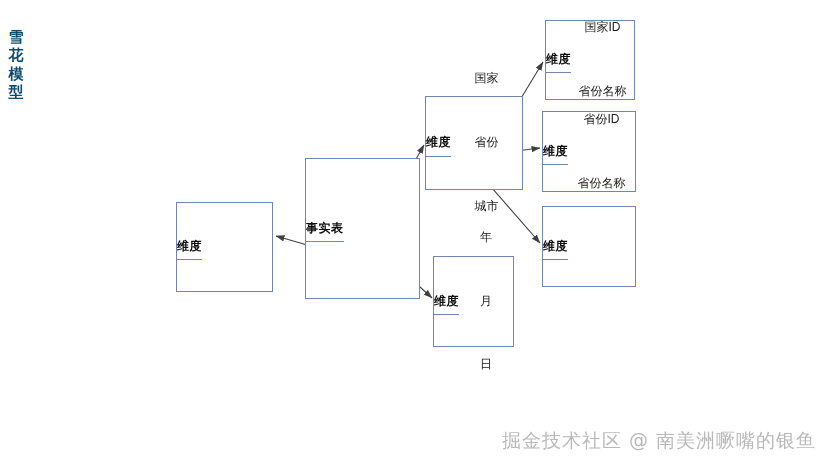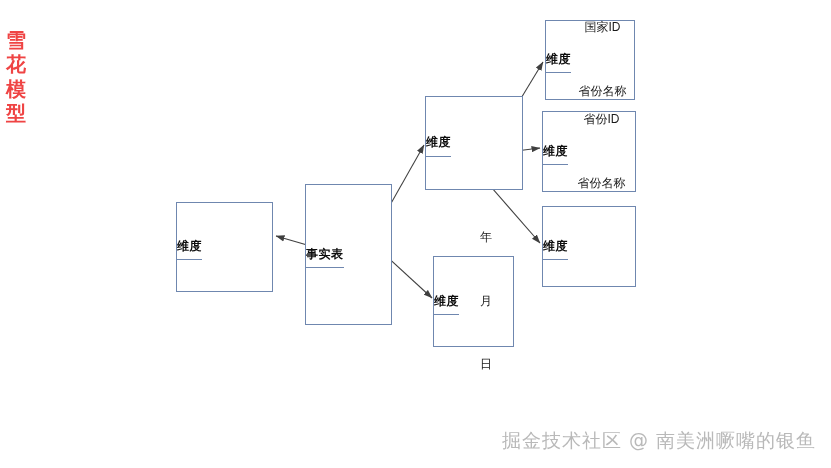--- a/index.html
+++ b/index.html
@@ -23,23 +23,23 @@
     width: 831px;
     height: 468px;
   }
 
   
   .page-title {
     position: absolute;
     left: 4px;
     top: 28px;
     width: 24px;
-    font-size: 20px;
+    font-size: 15px;
     font-weight: bold;
-    color: #ef4444;
+    color: #0c4a6e;
     line-height: 1.22;
     letter-spacing: 0px;
     writing-mode: horizontal-tb;
     text-align: center;
     word-break: break-all;
   }
 
   
   .entity {
     position: absolute;
@@ -124,25 +124,30 @@
         <line x1="486" y1="156" x2="543" y2="62" marker-end="url(#arrowhead)"></line>
         <line x1="468" y1="157" x2="540" y2="148" marker-end="url(#arrowhead)"></line>
         <line x1="478" y1="172" x2="540" y2="243" marker-end="url(#arrowhead)"></line>
       </g>
   </svg>
 
   <div id="boxes-layer">
       <div class="entity" style="left: 176px; top: 202px; width: 97px; height: 90px;">
         <div class="entity-header" style="height: 26px;">维度</div>
       </div>
-      <div class="entity" style="left: 305px; top: 184px; width: 87px; height: 141px;">
+      <div class="entity" style="left: 305px; top: 158px; width: 115px; height: 141px;">
         <div class="entity-header" style="height: 27px;">事实表</div>
       </div>
       <div class="entity" style="left: 425px; top: 96px; width: 98px; height: 94px;">
         <div class="entity-header" style="height: 27px;">维度</div>
+        <div class="entity-body body-center">
+          <div class="field">国家</div>
+          <div class="field">省份</div>
+          <div class="field">城市</div>
+        </div>
       </div>
       <div class="entity" style="left: 433px; top: 256px; width: 81px; height: 91px;">
         <div class="entity-header" style="height: 27px;">维度</div>
         <div class="entity-body body-center">
           <div class="field">年</div>
           <div class="field">月</div>
           <div class="field">日</div>
         </div>
       </div>
       <div class="entity" style="left: 545px; top: 20px; width: 90px; height: 80px;">

